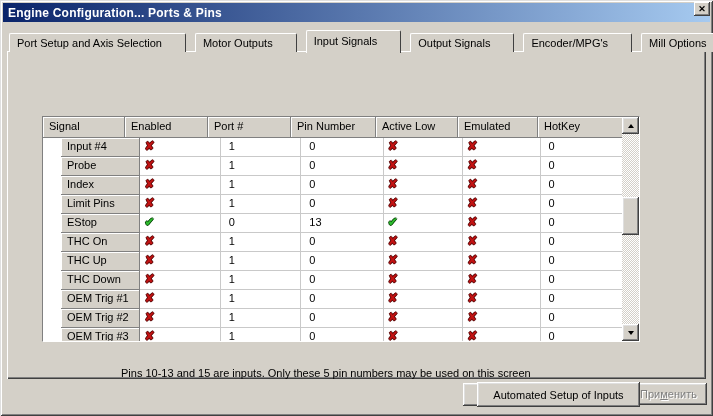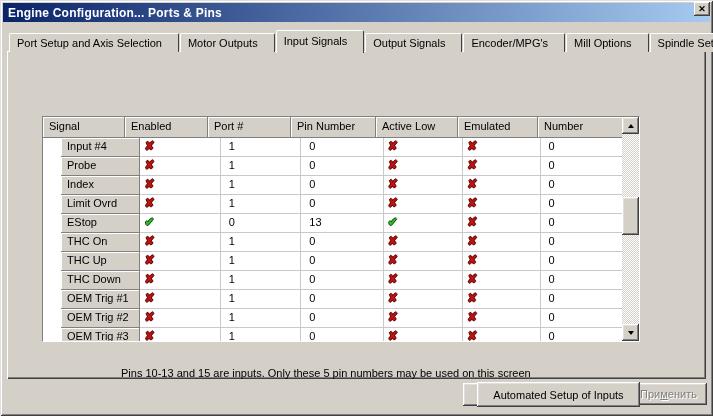--- a/index.html
+++ b/index.html
@@ -30,26 +30,26 @@
                 inset -2px -2px 0 #808080;
     font-size:9px; font-weight:bold; color:#000; cursor:default;
   }
 
   
   .tabstrip {
     position:absolute; left:9px; top:29px; right:9px; height:23px;
     display:flex; align-items:flex-end; z-index:2;
   }
   .tab {
-    height:19px; padding:3px 16px 0 7px; font-size:11px; color:#000;
+    height:19px; padding:3px 23px 0 7px; font-size:11px; color:#000;
     background:#d4d0c8; white-space:nowrap;
     border-top:1px solid #ffffff; border-left:1px solid #ffffff;
     border-right:1px solid #404040;
     border-top-left-radius:2px; border-top-right-radius:2px;
-    position:relative; margin-right:1px;
+    position:relative; margin-right:9px;
   }
   .tab.active {
     height:23px; padding-top:4px; margin-bottom:-1px; z-index:3;
     box-shadow: inset 0 2px 0 #d4d0c8;
   }
 
   
   .tabpage {
     position:absolute; left:7px; top:51px; width:699px; height:328px;
     background:#d4d0c8;
@@ -159,21 +159,21 @@
 
     <div class="grid">
       <div class="grid-table">
         <div class="hrow">
             <div class="hcell c0">Signal</div>
             <div class="hcell c1">Enabled</div>
             <div class="hcell c2">Port #</div>
             <div class="hcell c3">Pin Number</div>
             <div class="hcell c4">Active Low</div>
             <div class="hcell c5">Emulated</div>
-            <div class="hcell c6">Number</div>
+            <div class="hcell c6">HotKey</div>
           </div>
         <div>
             <div class="trow">
               <div class="scell c0">Input #4</div>
               <div class="dcell icell c1"><span class="mark mark-cross">✘</span></div>
               <div class="dcell c2">1</div>
               <div class="dcell c3">0</div>
               <div class="dcell icell c4"><span class="mark mark-cross">✘</span></div>
               <div class="dcell icell c5"><span class="mark mark-cross">✘</span></div>
               <div class="dcell c6">0</div>
@@ -190,21 +190,21 @@
             <div class="trow">
               <div class="scell c0">Index</div>
               <div class="dcell icell c1"><span class="mark mark-cross">✘</span></div>
               <div class="dcell c2">1</div>
               <div class="dcell c3">0</div>
               <div class="dcell icell c4"><span class="mark mark-cross">✘</span></div>
               <div class="dcell icell c5"><span class="mark mark-cross">✘</span></div>
               <div class="dcell c6">0</div>
             </div>
             <div class="trow">
-              <div class="scell c0">Limit Ovrd</div>
+              <div class="scell c0">Limit Pins</div>
               <div class="dcell icell c1"><span class="mark mark-cross">✘</span></div>
               <div class="dcell c2">1</div>
               <div class="dcell c3">0</div>
               <div class="dcell icell c4"><span class="mark mark-cross">✘</span></div>
               <div class="dcell icell c5"><span class="mark mark-cross">✘</span></div>
               <div class="dcell c6">0</div>
             </div>
             <div class="trow">
               <div class="scell c0">EStop</div>
               <div class="dcell icell c1"><span class="mark mark-check">✔</span></div>

